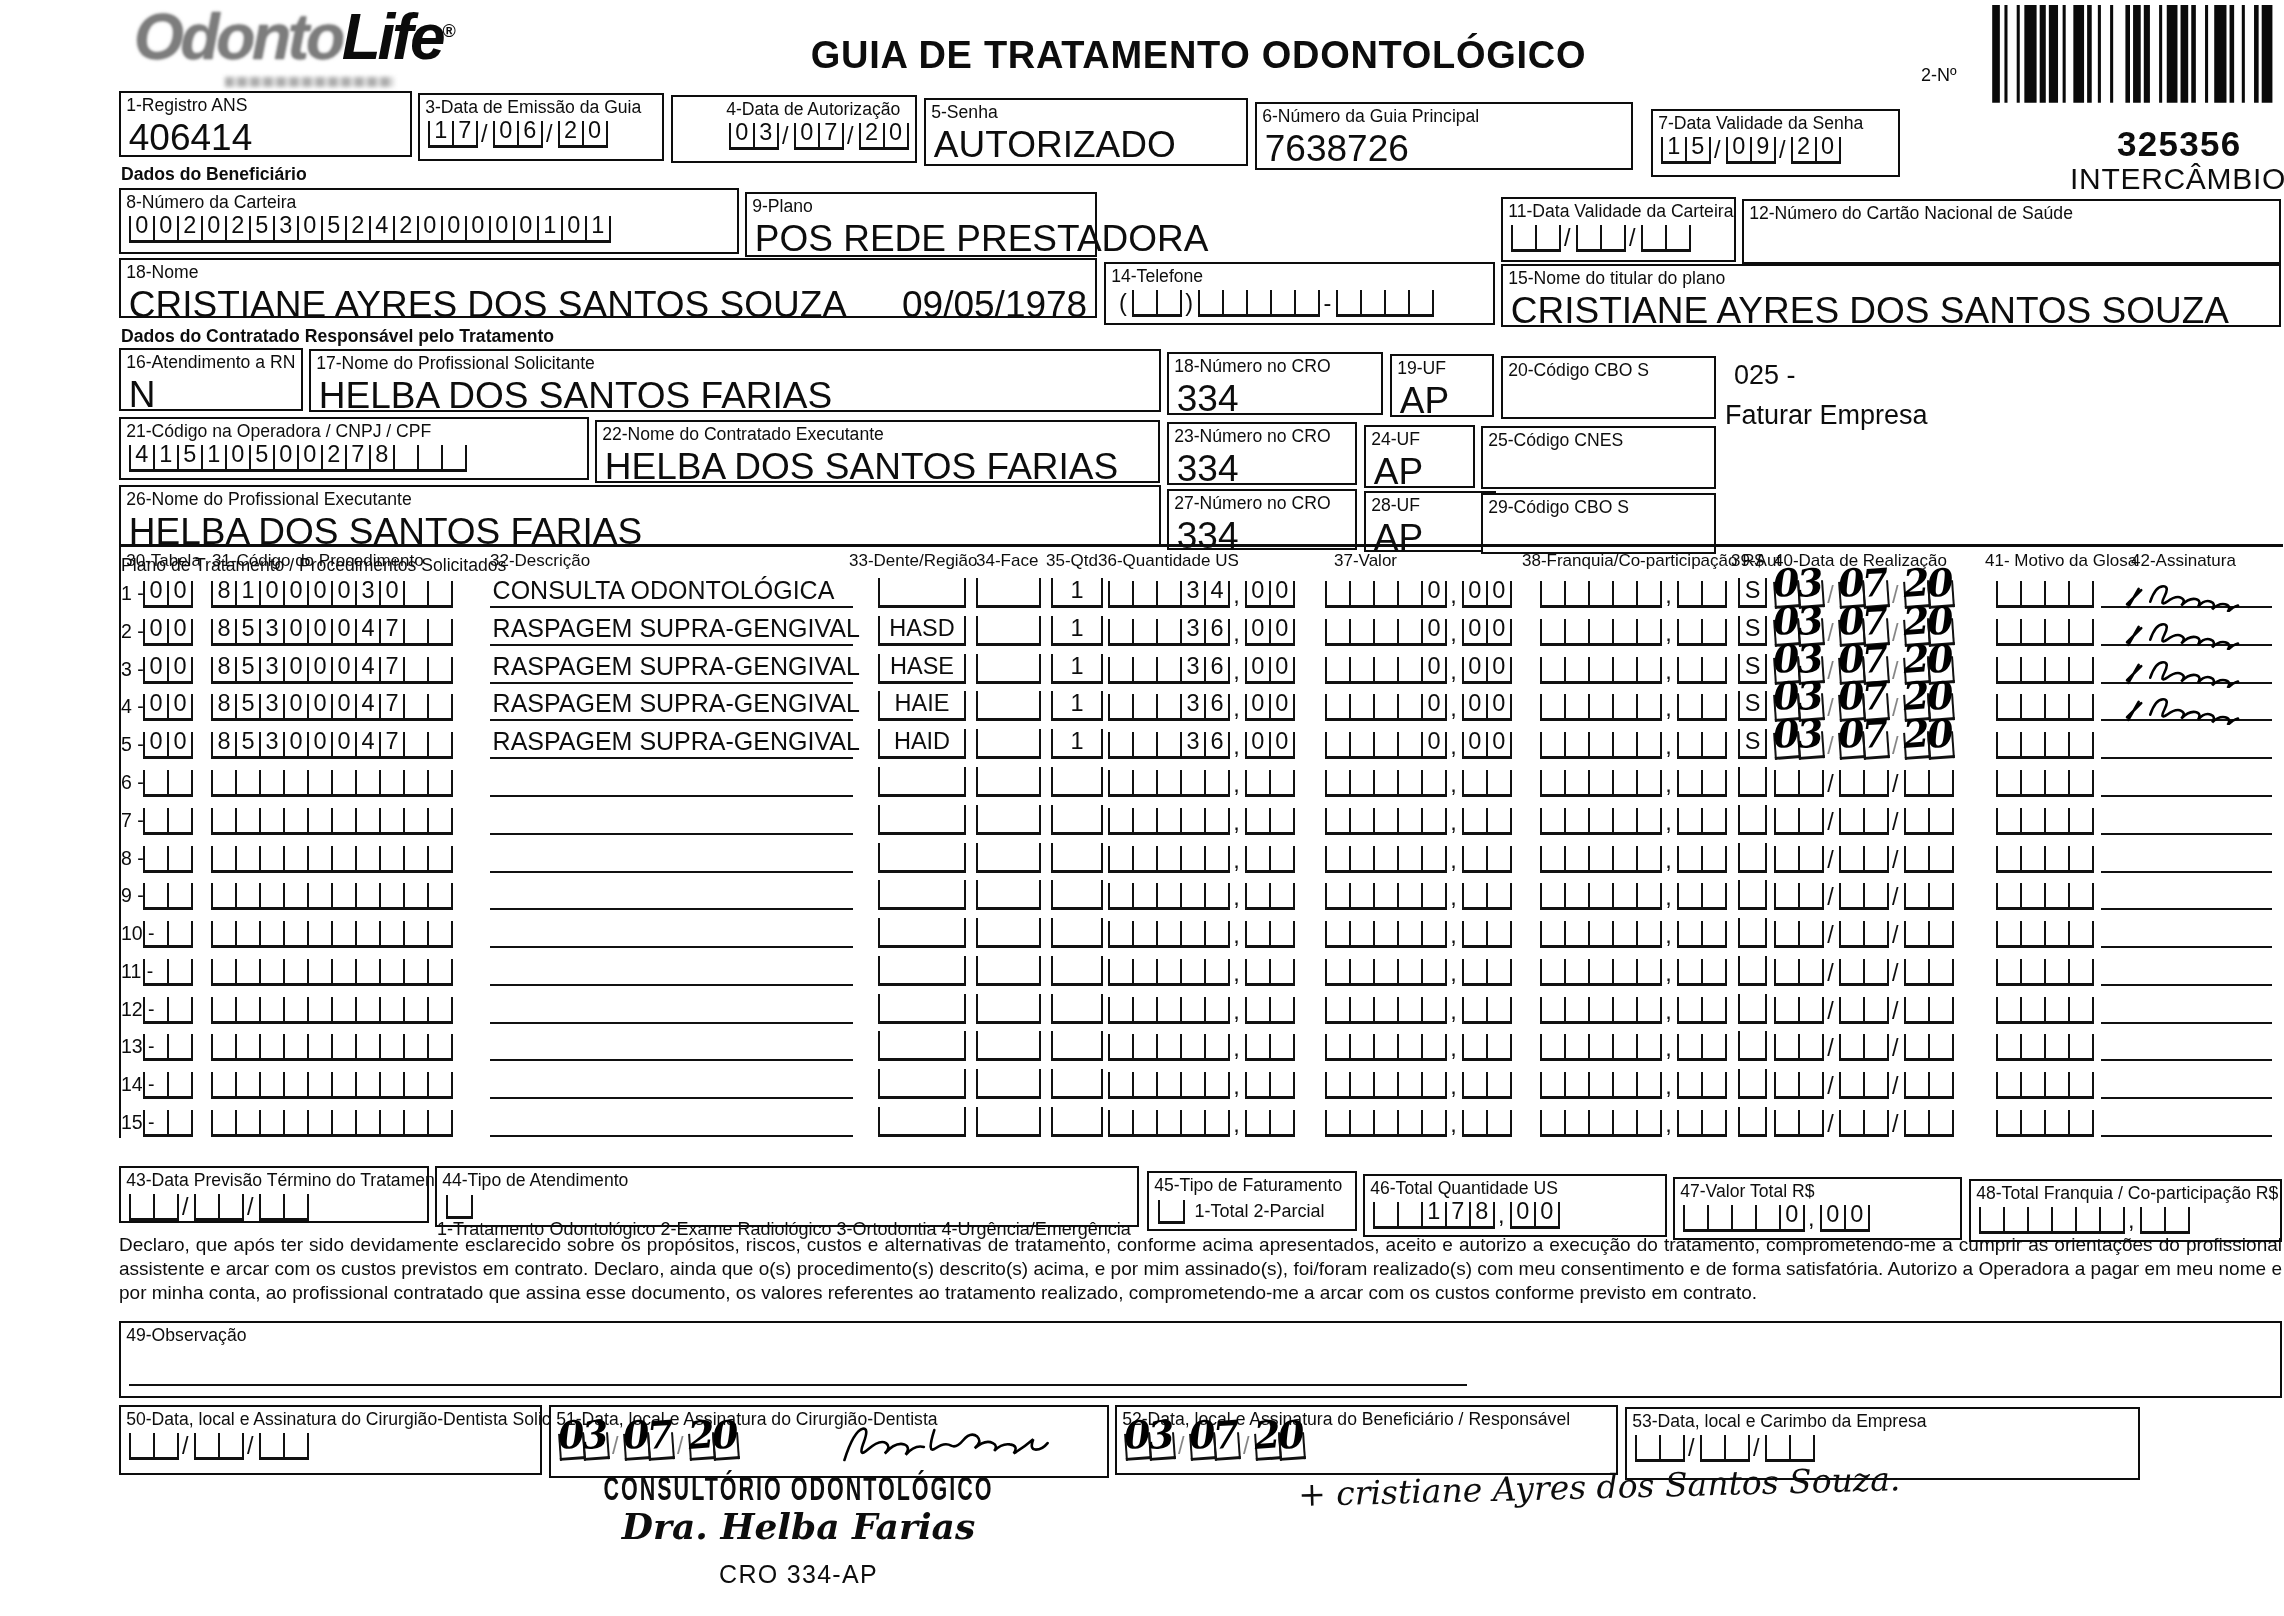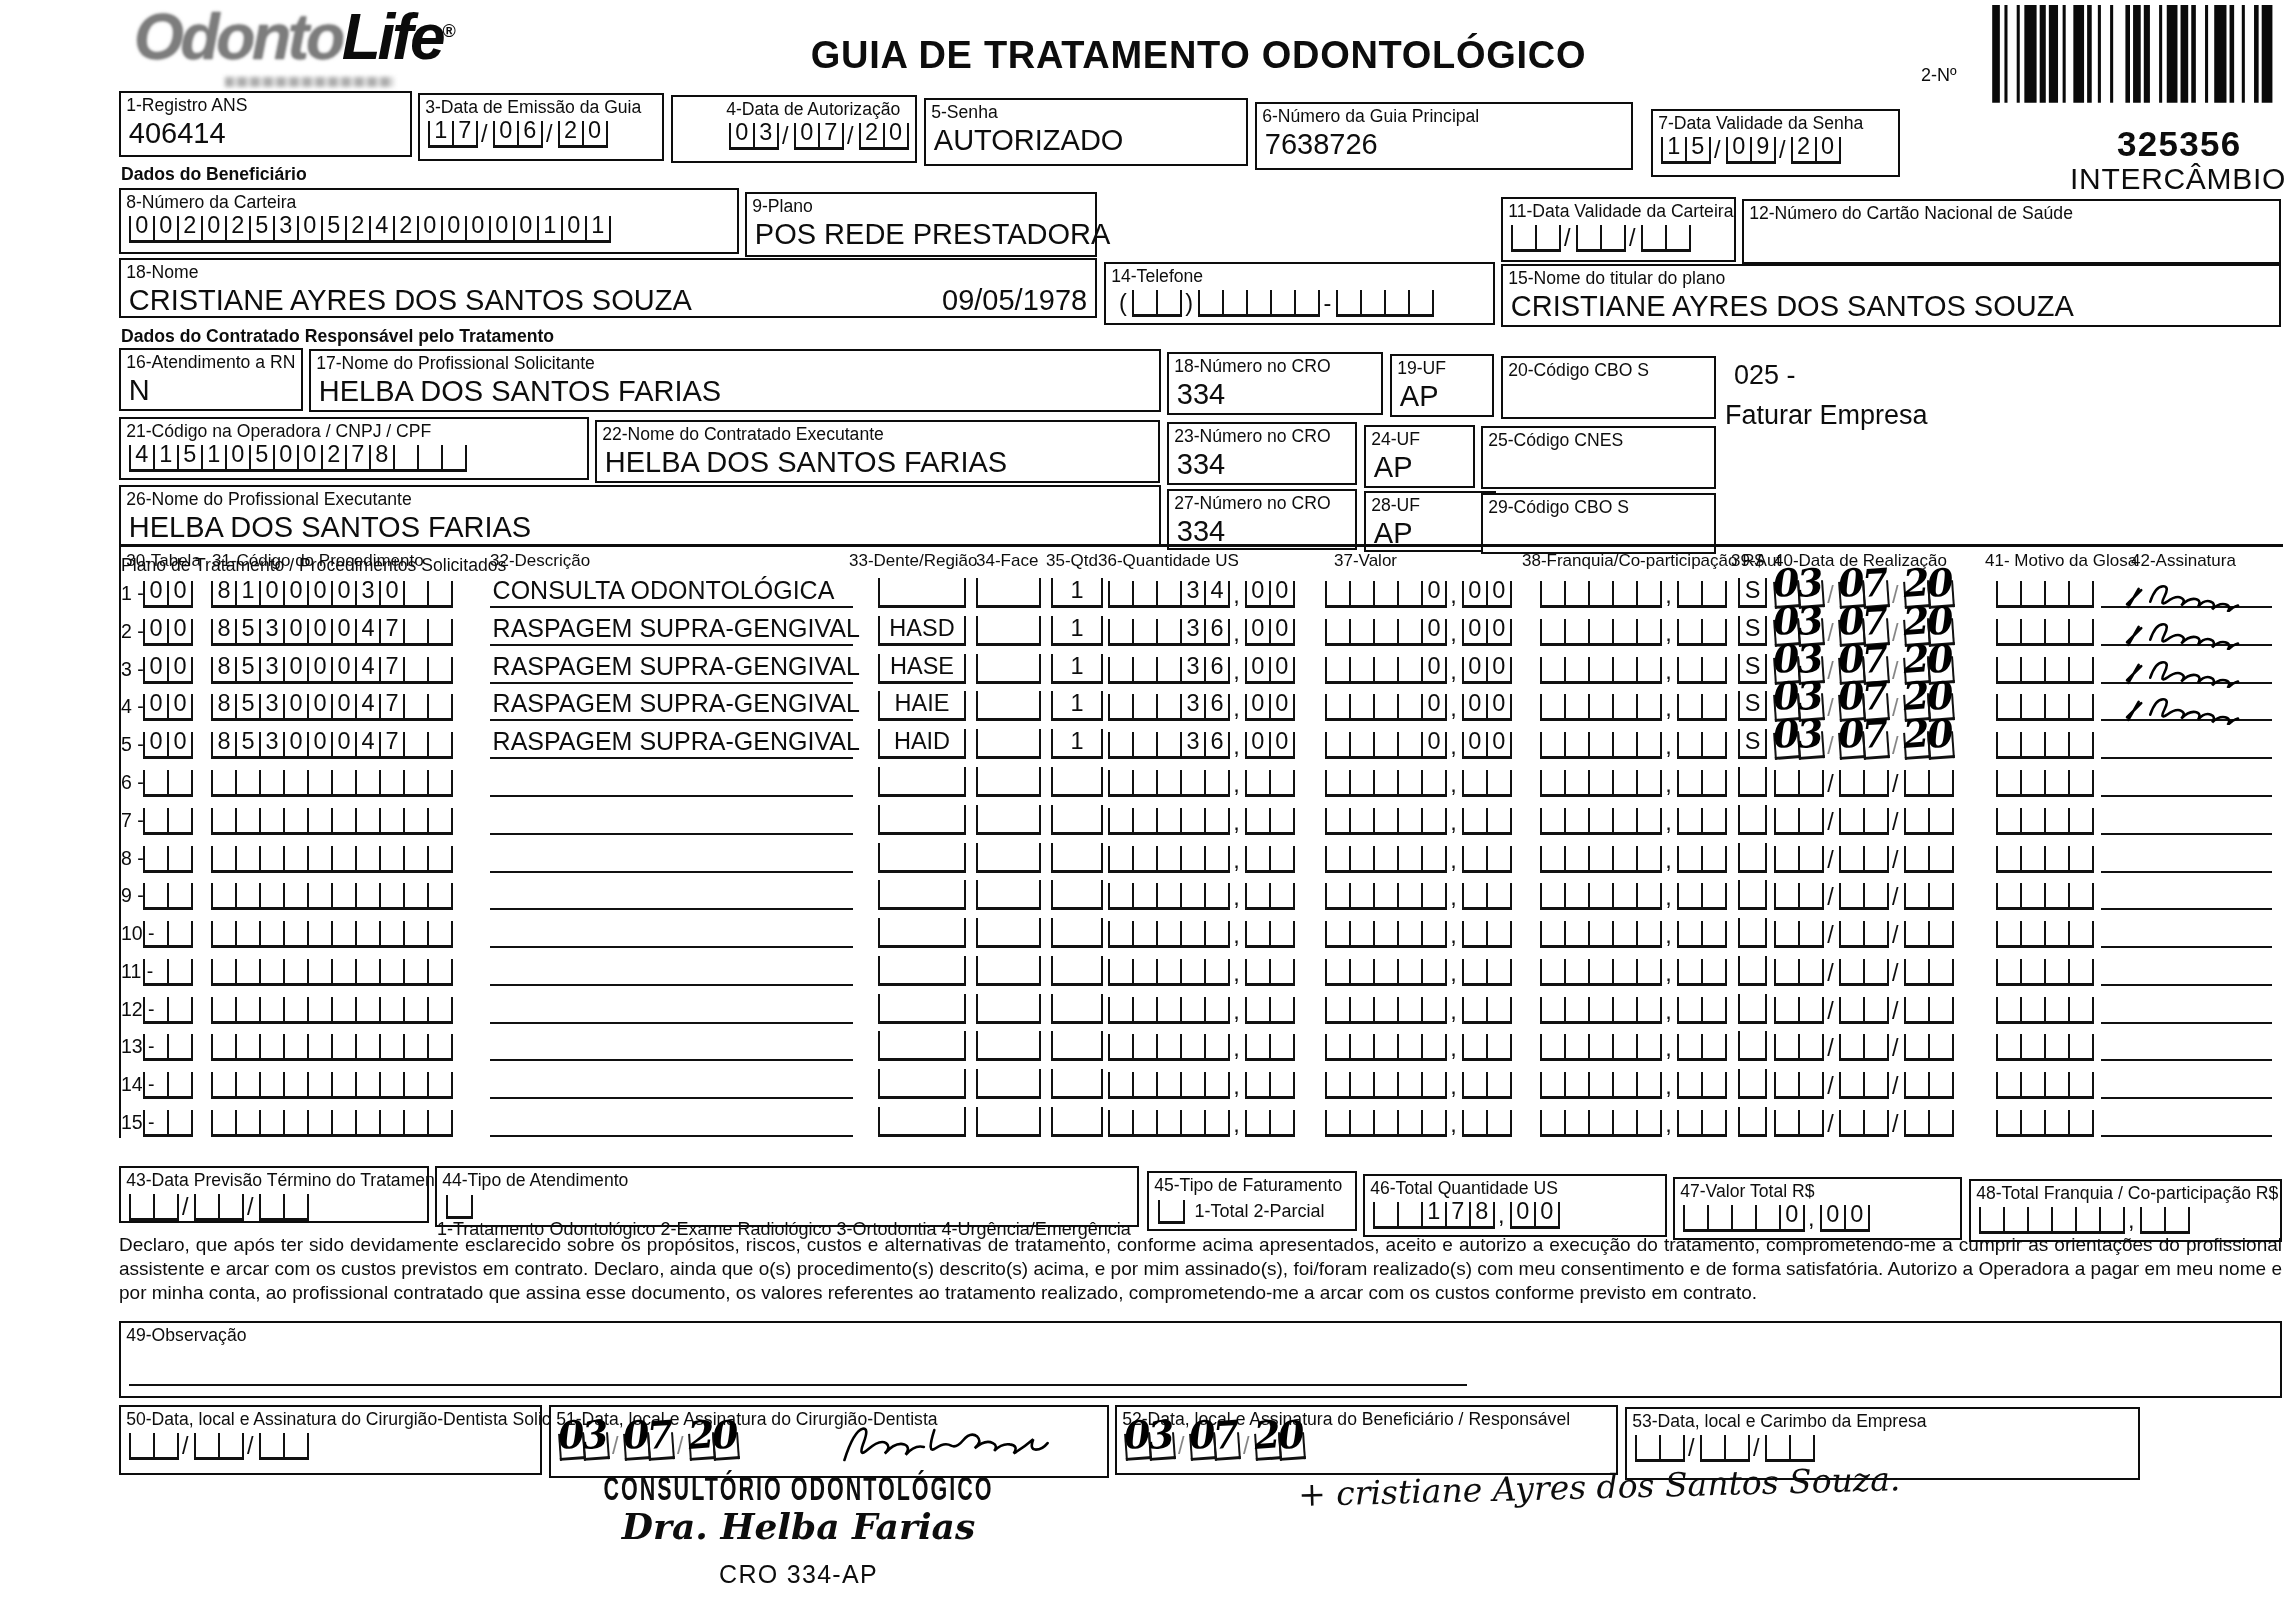--- a/index.html
+++ b/index.html
@@ -1,21 +1,21 @@
 <!DOCTYPE html>
 <html style="font-size:10.4px"><head>
 <meta charset="utf-8">
 <style>
   html,body{margin:0;padding:0;background:#e8e8e6;}
   .page{position:relative;width:2284px;height:1616px;background:#ffffff;
         font-family:"Liberation Sans",sans-serif;color:#0d0d0d;overflow:hidden;}
   
   .box{position:absolute;border:2.6px solid #0d0d0d;background:#fff;box-sizing:border-box;}
   .lbl{font-size:17.6px;line-height:1.1;padding:2.6px 5.2px 0;white-space:nowrap;}
-  .val{font-size:29px;line-height:1.1;padding:2.6px 7.8px 3.9px;white-space:nowrap;}
+  .val{font-size:37px;line-height:1.1;padding:2.6px 7.8px 3.9px;white-space:nowrap;}
   .seclabel{position:absolute;font-size:17.6px;font-weight:bold;}
   
   .comb{display:inline-flex;align-items:flex-end;margin:3.9px 0 5.2px 7.8px;}
   .comb .cell{box-sizing:border-box;width:29px;height:30px;
       border-left:2px solid #111;border-right:2px solid #111;border-bottom:3.3px solid #111;
       margin-right:-2px;display:flex;align-items:flex-end;justify-content:center;
       font-size:26px;line-height:1.02;padding-bottom:2px;overflow:visible;}
   .comb .cell:last-child{margin-right:0;}
   .comb .sep{font-size:27px;line-height:1;padding:0 5.2px 1.3px;}
   .comb.sm .cell{width:26px;height:27px;font-size:23.5px;}

